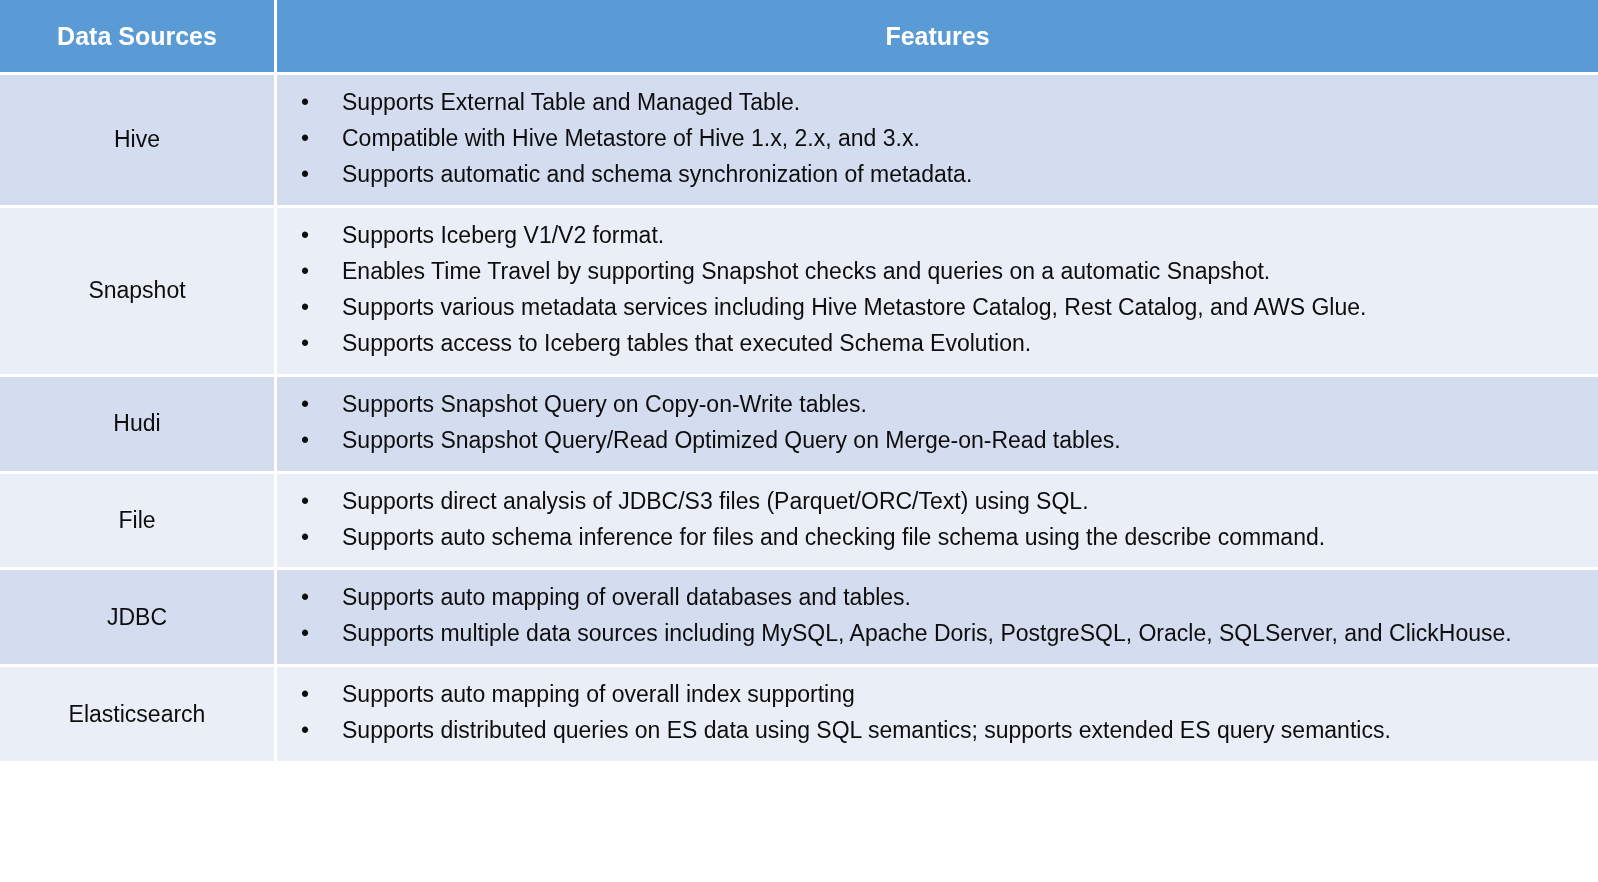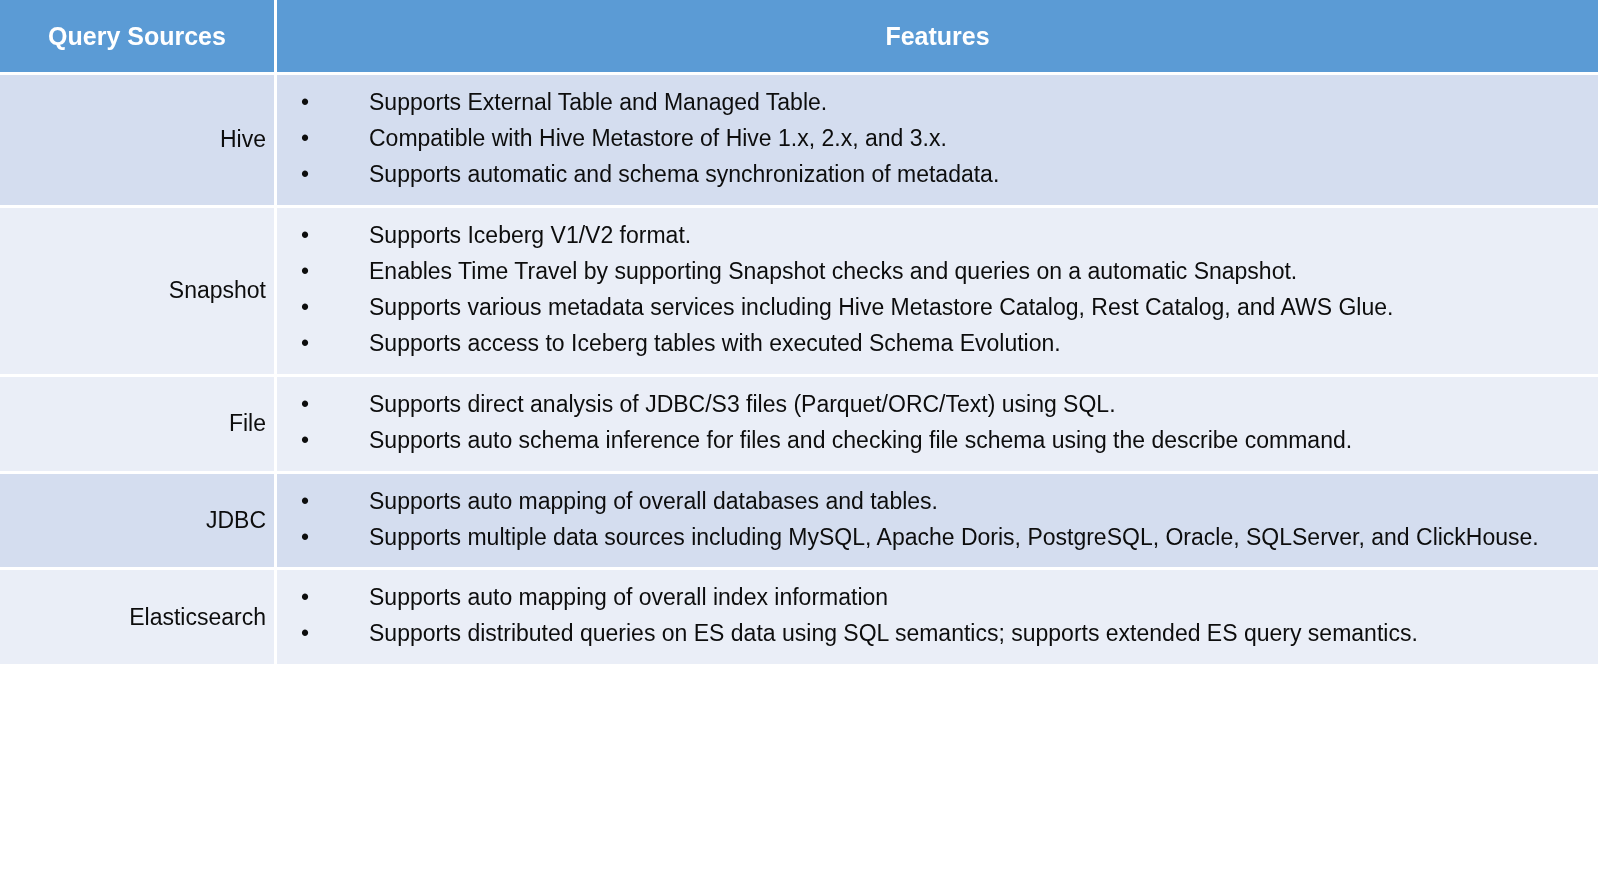--- a/index.html
+++ b/index.html
@@ -45,21 +45,21 @@
     vertical-align: middle;
     padding: 0;
     border-bottom: 3px solid #ffffff;
     font-size: 23px;
     color: #0d0d0d;
   }
   tbody tr.row-odd td { background: #d4ddef; }
   tbody tr.row-even td { background: #eaeef7; }
 
   td.cell-source {
-    text-align: right;
+    text-align: center;
     border-right: 3px solid #ffffff;
     font-size: 23px;
     color: #0d0d0d;
     padding: 6px 8px;
   }
   td.cell-features {
     padding: 10px 18px 12px 18px;
   }
   ul.bullets {
     margin: 0;
@@ -75,34 +75,34 @@
     color: #0d0d0d;
   }
   ul.bullets li .bullet-dot {
     position: absolute;
     left: 6px;
     top: 0;
     font-size: 23px;
     line-height: 1.52;
     color: #0d0d0d;
   }
-  .li-text { display: inline; margin-left: 27px; }
+  .li-text { display: inline; }
 </style>
 </head>
 <body>
 
 <div class="table-wrap">
   <table class="feature-table">
     <colgroup>
       <col class="col-source">
       <col class="col-features">
     </colgroup>
     <thead>
       <tr>
-        <th class="th-source">Query Sources</th>
+        <th class="th-source">Data Sources</th>
         <th class="th-features">Features</th>
       </tr>
     </thead>
     <tbody id="table-body">
         <tr class="row-odd">
           <td class="cell-source">Hive</td>
           <td class="cell-features">
             <ul class="bullets">
               <li><span class="bullet-dot">•</span><span class="li-text">Supports External Table and Managed Table.</span></li>
               <li><span class="bullet-dot">•</span><span class="li-text">Compatible with Hive Metastore of Hive 1.x, 2.x, and 3.x.</span></li>
@@ -110,21 +110,30 @@
             </ul>
           </td>
         </tr>
         <tr class="row-even">
           <td class="cell-source">Snapshot</td>
           <td class="cell-features">
             <ul class="bullets">
               <li><span class="bullet-dot">•</span><span class="li-text">Supports Iceberg V1/V2 format.</span></li>
               <li><span class="bullet-dot">•</span><span class="li-text">Enables Time Travel by supporting Snapshot checks and queries on a automatic Snapshot.</span></li>
               <li><span class="bullet-dot">•</span><span class="li-text">Supports various metadata services including Hive Metastore Catalog, Rest Catalog, and AWS Glue.</span></li>
-              <li><span class="bullet-dot">•</span><span class="li-text">Supports access to Iceberg tables with executed Schema Evolution.</span></li>
+              <li><span class="bullet-dot">•</span><span class="li-text">Supports access to Iceberg tables that executed Schema Evolution.</span></li>
+            </ul>
+          </td>
+        </tr>
+        <tr class="row-odd">
+          <td class="cell-source">Hudi</td>
+          <td class="cell-features">
+            <ul class="bullets">
+              <li><span class="bullet-dot">•</span><span class="li-text">Supports Snapshot Query on Copy-on-Write tables.</span></li>
+              <li><span class="bullet-dot">•</span><span class="li-text">Supports Snapshot Query/Read Optimized Query on Merge-on-Read tables.</span></li>
             </ul>
           </td>
         </tr>
         <tr class="row-even">
           <td class="cell-source">File</td>
           <td class="cell-features">
             <ul class="bullets">
               <li><span class="bullet-dot">•</span><span class="li-text">Supports direct analysis of JDBC/S3 files (Parquet/ORC/Text) using SQL.</span></li>
               <li><span class="bullet-dot">•</span><span class="li-text">Supports auto schema inference for files and checking file schema using the describe command.</span></li>
             </ul>
@@ -136,20 +145,20 @@
             <ul class="bullets">
               <li><span class="bullet-dot">•</span><span class="li-text">Supports auto mapping of overall databases and tables.</span></li>
               <li><span class="bullet-dot">•</span><span class="li-text">Supports multiple data sources including MySQL, Apache Doris, PostgreSQL, Oracle, SQLServer, and ClickHouse.</span></li>
             </ul>
           </td>
         </tr>
         <tr class="row-even">
           <td class="cell-source">Elasticsearch</td>
           <td class="cell-features">
             <ul class="bullets">
-              <li><span class="bullet-dot">•</span><span class="li-text">Supports auto mapping of overall index information</span></li>
+              <li><span class="bullet-dot">•</span><span class="li-text">Supports auto mapping of overall index supporting</span></li>
               <li><span class="bullet-dot">•</span><span class="li-text">Supports distributed queries on ES data using SQL semantics; supports extended ES query semantics.</span></li>
             </ul>
           </td>
         </tr>
       </tbody>
   </table>
 </div>
 
 </body></html>

